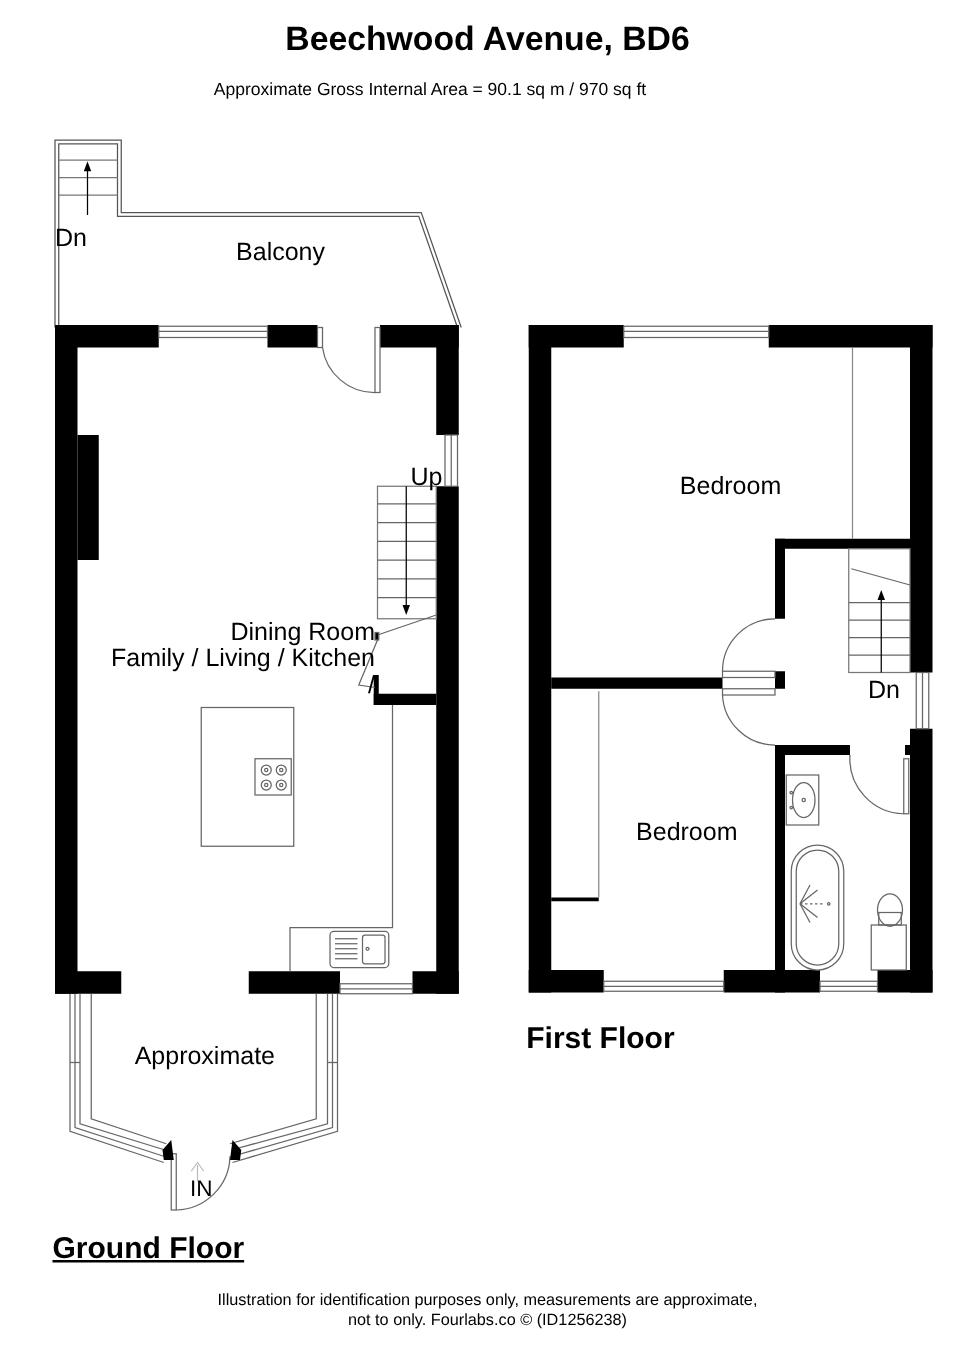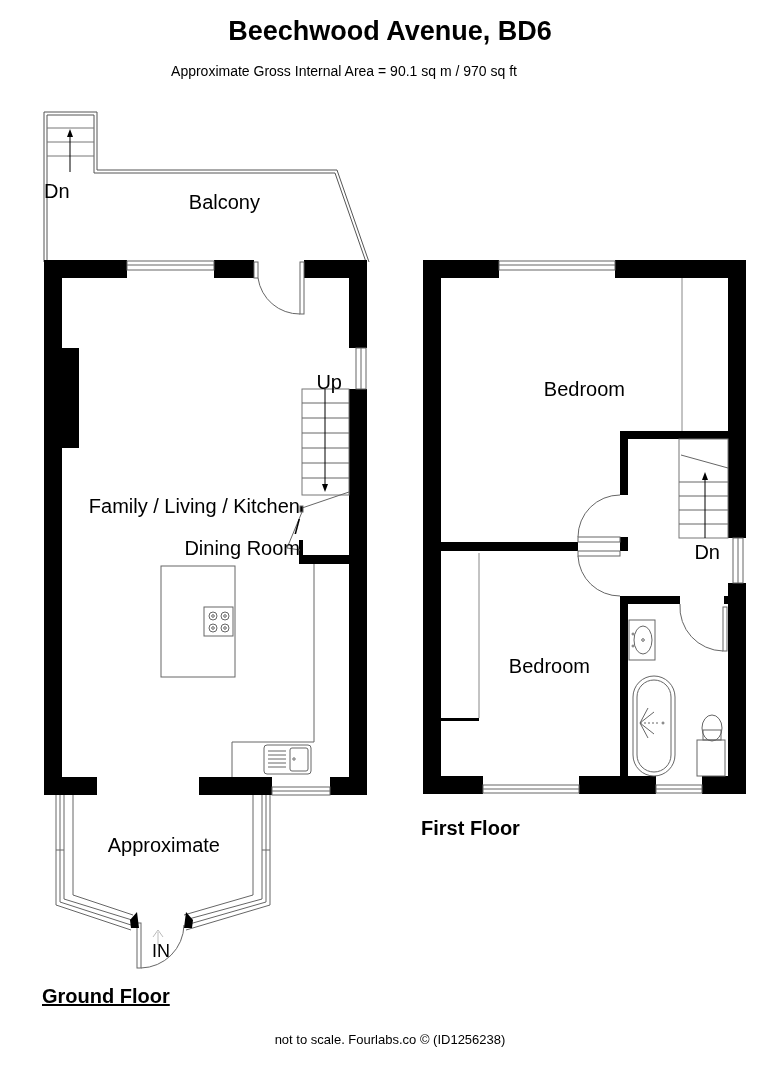--- a/index.html
+++ b/index.html
@@ -1,19 +1,19 @@
 <!DOCTYPE html>
 <html><head>
 <meta charset="utf-8">
 <style>
   html, body { margin:0; padding:0; background:#ffffff; }
   body { width:780px; height:1080px; position:relative; overflow:hidden; font-family:"Liberation Sans", sans-serif; color:#000; }
   .title { position:absolute; left:0; width:780px; top:16px; text-align:center; font-weight:bold; font-size:27px; }
   .subtitle { position:absolute; left:0; width:688px; top:63px; text-align:center; font-size:14px; }
-  .floor-label { position:absolute; font-weight:bold; font-size:20px; }
+  .floor-label { position:absolute; font-weight:bold; font-size:24px; }
   .footer { position:absolute; left:0; width:780px; top:1032px; text-align:center; font-size:13px; line-height:16px; }
   svg.plan { position:absolute; left:0; top:0; }
   .room-label { position:absolute; font-size:20px; text-align:right; }
 </style>
 </head>
 <body>
 
 <div class="title">Beechwood Avenue, BD6</div>
 <div class="subtitle">Approximate Gross Internal Area = 90.1 sq m / 970 sq ft</div>
 
@@ -207,29 +207,30 @@
     <rect x="483" y="785" width="96" height="8"></rect>
     <line x1="483" y1="789" x2="579" y2="789"></line>
 
     <rect x="656" y="785" width="46" height="8"></rect>
     <line x1="656" y1="789" x2="702" y2="789"></line>
   </g>
 </svg>
 
 <div class="room-label" style="left:44px; top:180px; width:15px;">Dn</div>
 <div class="room-label" style="left:130px; top:191px; width:130px;">Balcony</div>
-<div class="room-label" style="left:312px; top:371px; width:30px;">Up</div>
+<div class="room-label" style="left:324px; top:371px; width:30px;">Up</div>
 <div class="room-label" style="left:80px; top:496px; width:220px; line-height:21px;">
+  <div>Dining Room</div>
   <div>Family / Living / Kitchen /</div>
-  <div>Dining Room</div>
 </div>
 <div class="room-label" style="left:100px; top:834px; width:120px;">Approximate</div>
 <div class="room-label" style="left:146px; top:941px; width:30px; font-size:18px; text-align:center;">IN</div>
 <div class="floor-label" style="left:42px; top:985px;text-decoration:underline;">Ground Floor</div>
 
 <div class="room-label" style="left:505px; top:378px; width:120px;">Bedroom</div>
 <div class="room-label" style="left:470px; top:655px; width:120px;">Bedroom</div>
 <div class="room-label" style="left:690px; top:541px; width:30px;">Dn</div>
 <div class="floor-label" style="left:421px; top:817px;">First Floor</div>
 
 <div class="footer">
-  <div>not to scale. Fourlabs.co © (ID1256238)</div>
+  <div>Illustration for identification purposes only, measurements are approximate,</div>
+  <div>not to only. Fourlabs.co © (ID1256238)</div>
 </div>
 
 </body></html>

